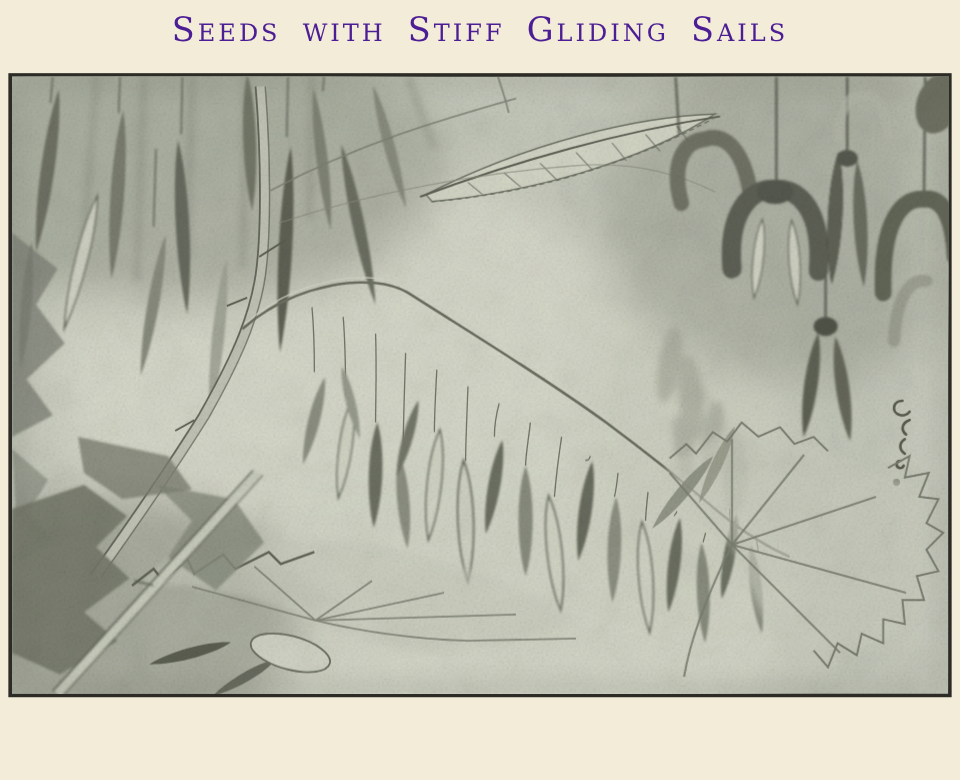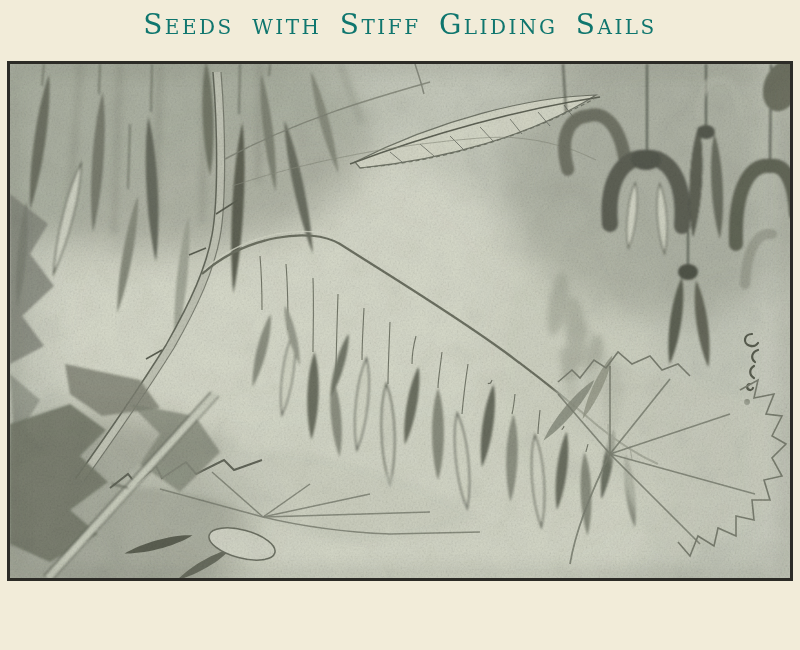--- a/index.html
+++ b/index.html
@@ -7,21 +7,21 @@
     width:800px;height:650px;position:relative;overflow:hidden;
     background:#f2ecd9;
     font-family:"DejaVu Serif", serif;
   }
   .page-title{
     position:absolute;top:8px;left:0;width:800px;
     text-align:center;
     font-variant:small-caps;
     font-size:28px;font-weight:500;
     letter-spacing:2.5px;word-spacing:7px;
-    color:#0f766e;
+    color:#4c1d95;
   }
   .plate{
     position:absolute;left:7px;top:61px;
     width:780px;height:514px;
     border:3px solid #2c2b26;
     background:#c8ccbe;
   }
   .plate svg{display:block;width:780px;height:514px;}
   .caption{
     position:absolute;left:3px;top:585px;width:795px;

